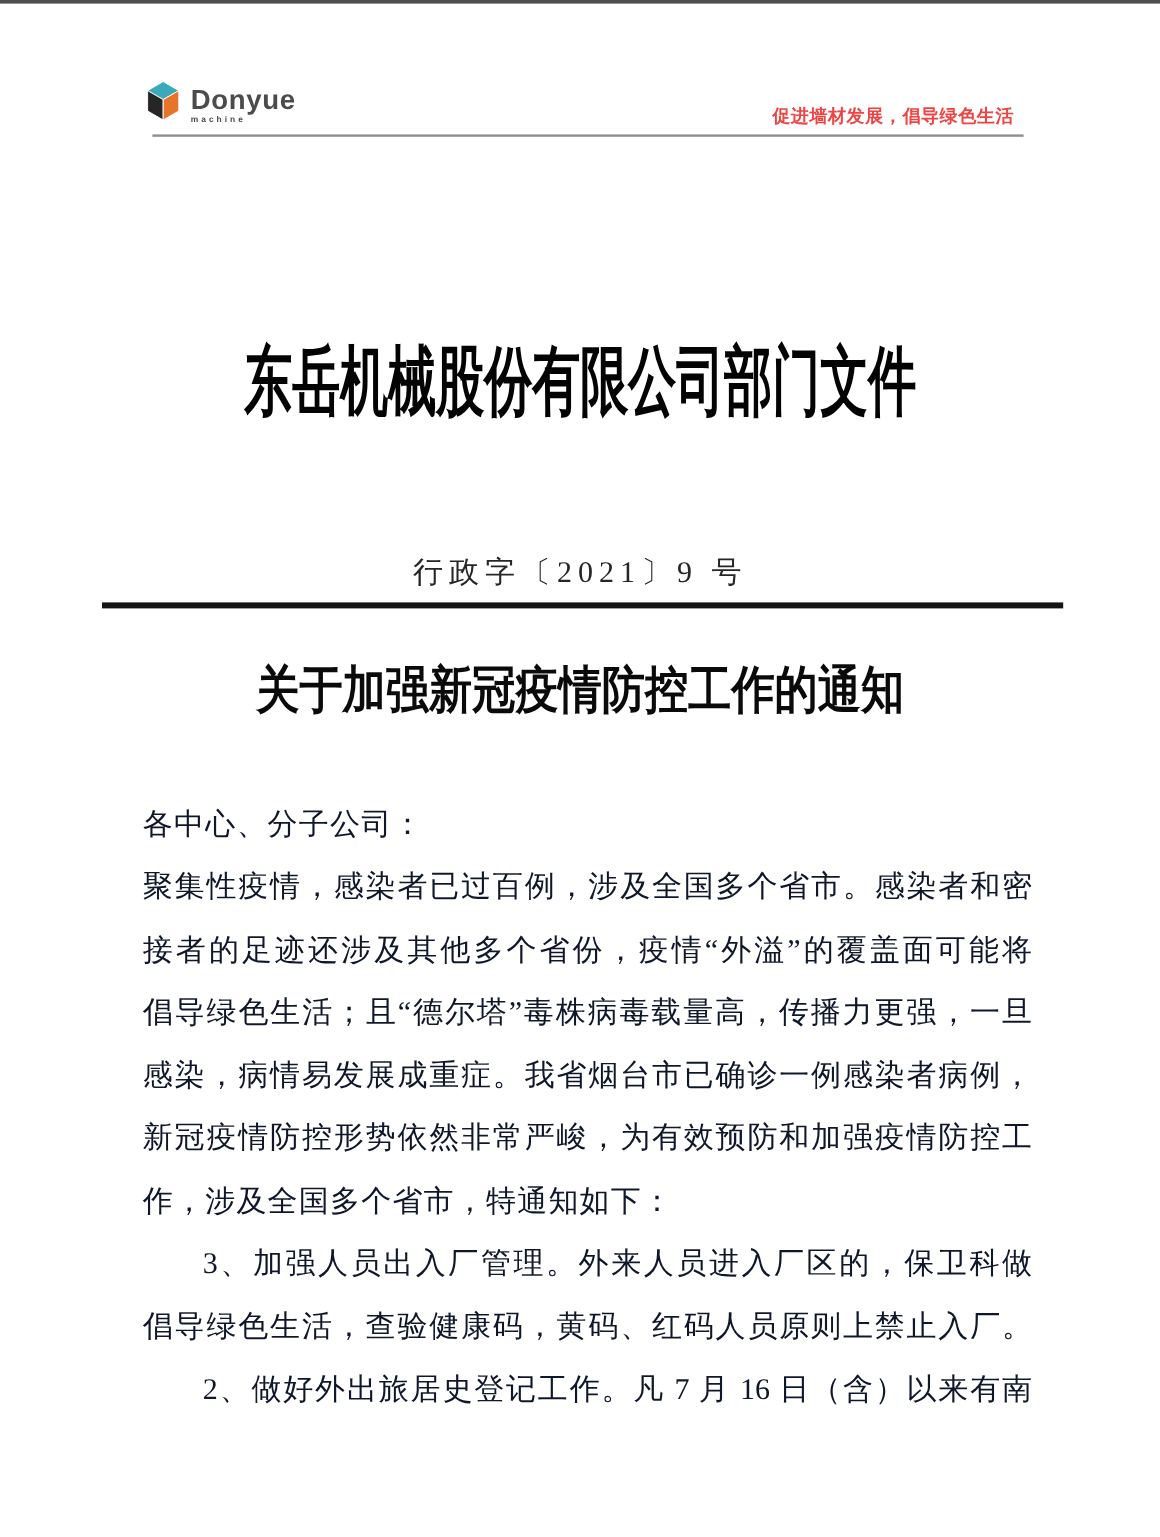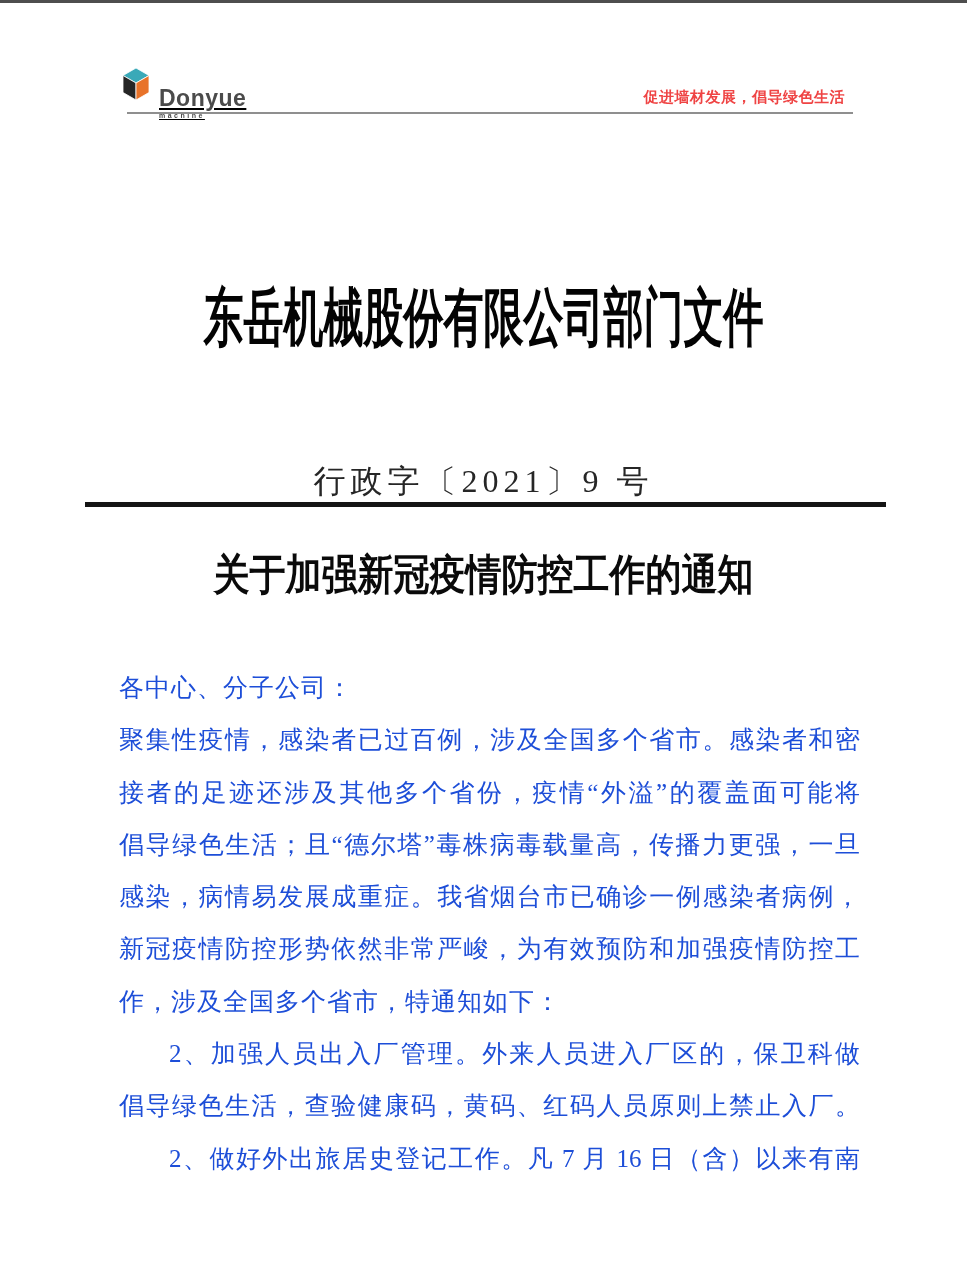--- a/index.html
+++ b/index.html
@@ -12,21 +12,21 @@
   }
   .top-strip{
     position:absolute;left:0;top:0;width:100%;height:3px;background:#4e4e4e;
   }
   
   .logo{
     position:absolute;left:122px;top:67px;
     display:flex;align-items:flex-start;gap:9px;
     font-family:"Liberation Sans","DejaVu Sans",sans-serif;
   }
-  .logo-text{display:flex;flex-direction:column;margin-top:20px;text-decoration:underline;}
+  .logo-text{display:flex;flex-direction:column;margin-top:5px;}
   .brand{
     font-size:23px;font-weight:800;color:#4b4b4b;line-height:1;
     letter-spacing:0.5px;
   }
   .brand-sub{
     font-size:7px;font-weight:700;color:#4b4b4b;letter-spacing:2.5px;margin-top:2px;
   }
   .slogan{
     position:absolute;right:122px;top:88px;
     font-family:"Liberation Sans","DejaVu Sans",sans-serif;
@@ -40,38 +40,38 @@
     position:absolute;left:0;right:0;top:284px;
     text-align:center;
     font-size:40px;font-weight:900;color:#030303;
     line-height:44px;
     transform:scaleY(1.58);transform-origin:top center;
     white-space:nowrap;
   }
   .doc-number{
     position:absolute;left:0;right:0;top:460px;
     text-align:center;
-    font-size:32px;color:#262626;letter-spacing:5px;
+    font-size:25px;color:#262626;letter-spacing:5px;
     white-space:nowrap;
   }
   .thick-rule{
     position:absolute;left:85px;top:502px;width:801px;height:5px;background:#141414;
   }
   .subject{
     position:absolute;left:0;right:0;top:551px;
     text-align:center;
     font-size:36px;font-weight:700;color:#0a0a0a;
     line-height:40px;
     transform:scaleY(1.18);transform-origin:top center;
     white-space:nowrap;
   }
   
   .body-text{
     position:absolute;left:119px;top:662px;width:741px;
-    font-size:25px;color:#1d4ed8;
+    font-size:25px;color:#0f172a;
   }
   .body-text .line{
     height:52.3px;line-height:52.3px;
     letter-spacing:1px;
     white-space:nowrap;
   }
   .body-text .line.fill{
     letter-spacing:0;
     text-align:justify;
     text-align-last:justify;
@@ -113,18 +113,18 @@
   <div class="subject">关于加强新冠疫情防控工作的通知</div>
 
   <div class="body-text">
       <div class="line">各中心、分子公司：</div>
       <div class="line fill">聚集性疫情，感染者已过百例，涉及全国多个省市。感染者和密</div>
       <div class="line fill">接者的足迹还涉及其他多个省份，疫情“外溢”的覆盖面可能将</div>
       <div class="line fill">倡导绿色生活；且“德尔塔”毒株病毒载量高，传播力更强，一旦</div>
       <div class="line fill">感染，病情易发展成重症。我省烟台市已确诊一例感染者病例，</div>
       <div class="line fill">新冠疫情防控形势依然非常严峻，为有效预防和加强疫情防控工</div>
       <div class="line">作，涉及全国多个省市，特通知如下：</div>
-      <div class="line indent fill">2、加强人员出入厂管理。外来人员进入厂区的，保卫科做</div>
+      <div class="line indent fill">3、加强人员出入厂管理。外来人员进入厂区的，保卫科做</div>
       <div class="line fill">倡导绿色生活，查验健康码，黄码、红码人员原则上禁止入厂。</div>
       <div class="line indent fill">2、做好外出旅居史登记工作。凡 7 月 16 日（含）以来有南</div>
     </div>
 
 </div>
 
 </body></html>

